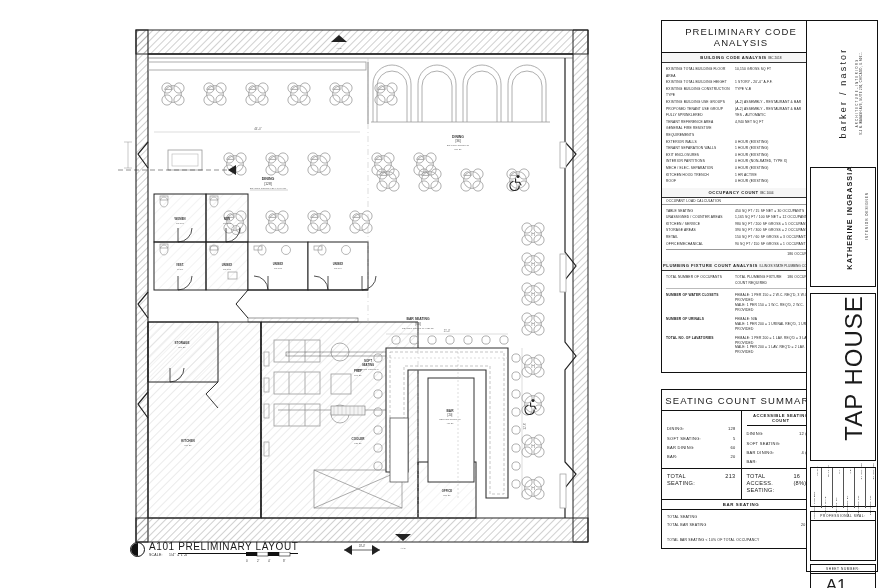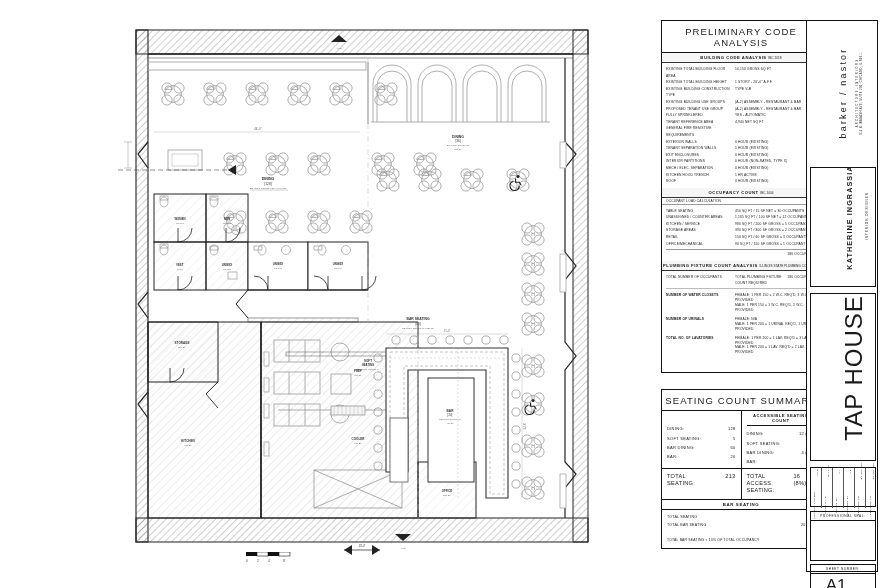--- a/index.html
+++ b/index.html
@@ -730,20 +730,33 @@
     <div class="sheet-box">
       <div class="sheet-lab">SHEET NUMBER:</div>
       <div class="sheet-num">
         <span class="big">A1</span>
         <span class="of">OF 1</span>
       </div>
 
     </div>
   </div>
 
+  <div class="dwg-title">
+    <div class="dwg-bubble"></div>
+    <div class="dwg-txt-wrap">
+      <div class="dwg-name">
+        <span>A101</span>
+        <span class="ul">PRELIMINARY LAYOUT</span>
+      </div>
+      <div class="dwg-scale">
+        <span>SCALE:</span>
+        <span>1/4" = 1'-0"</span>
+      </div>
+    </div>
+  </div>
 
   <svg class="scalebar" width="46" height="12">
     <rect x="0" y="0" width="11" height="4" fill="#111"></rect>
     <rect x="11" y="0" width="11" height="4" fill="#fff" stroke="#111" stroke-width="0.6"></rect>
     <rect x="22" y="0" width="11" height="4" fill="#111"></rect>
     <rect x="33" y="0" width="11" height="4" fill="#fff" stroke="#111" stroke-width="0.6"></rect>
     <text x="0" y="10" font-size="3" fill="#333" font-family="Liberation Sans, sans-serif">0</text>
     <text x="11" y="10" font-size="3" fill="#333" font-family="Liberation Sans, sans-serif">2'</text>
     <text x="22" y="10" font-size="3" fill="#333" font-family="Liberation Sans, sans-serif">4'</text>
     <text x="37" y="10" font-size="3" fill="#333" font-family="Liberation Sans, sans-serif">8'</text>

